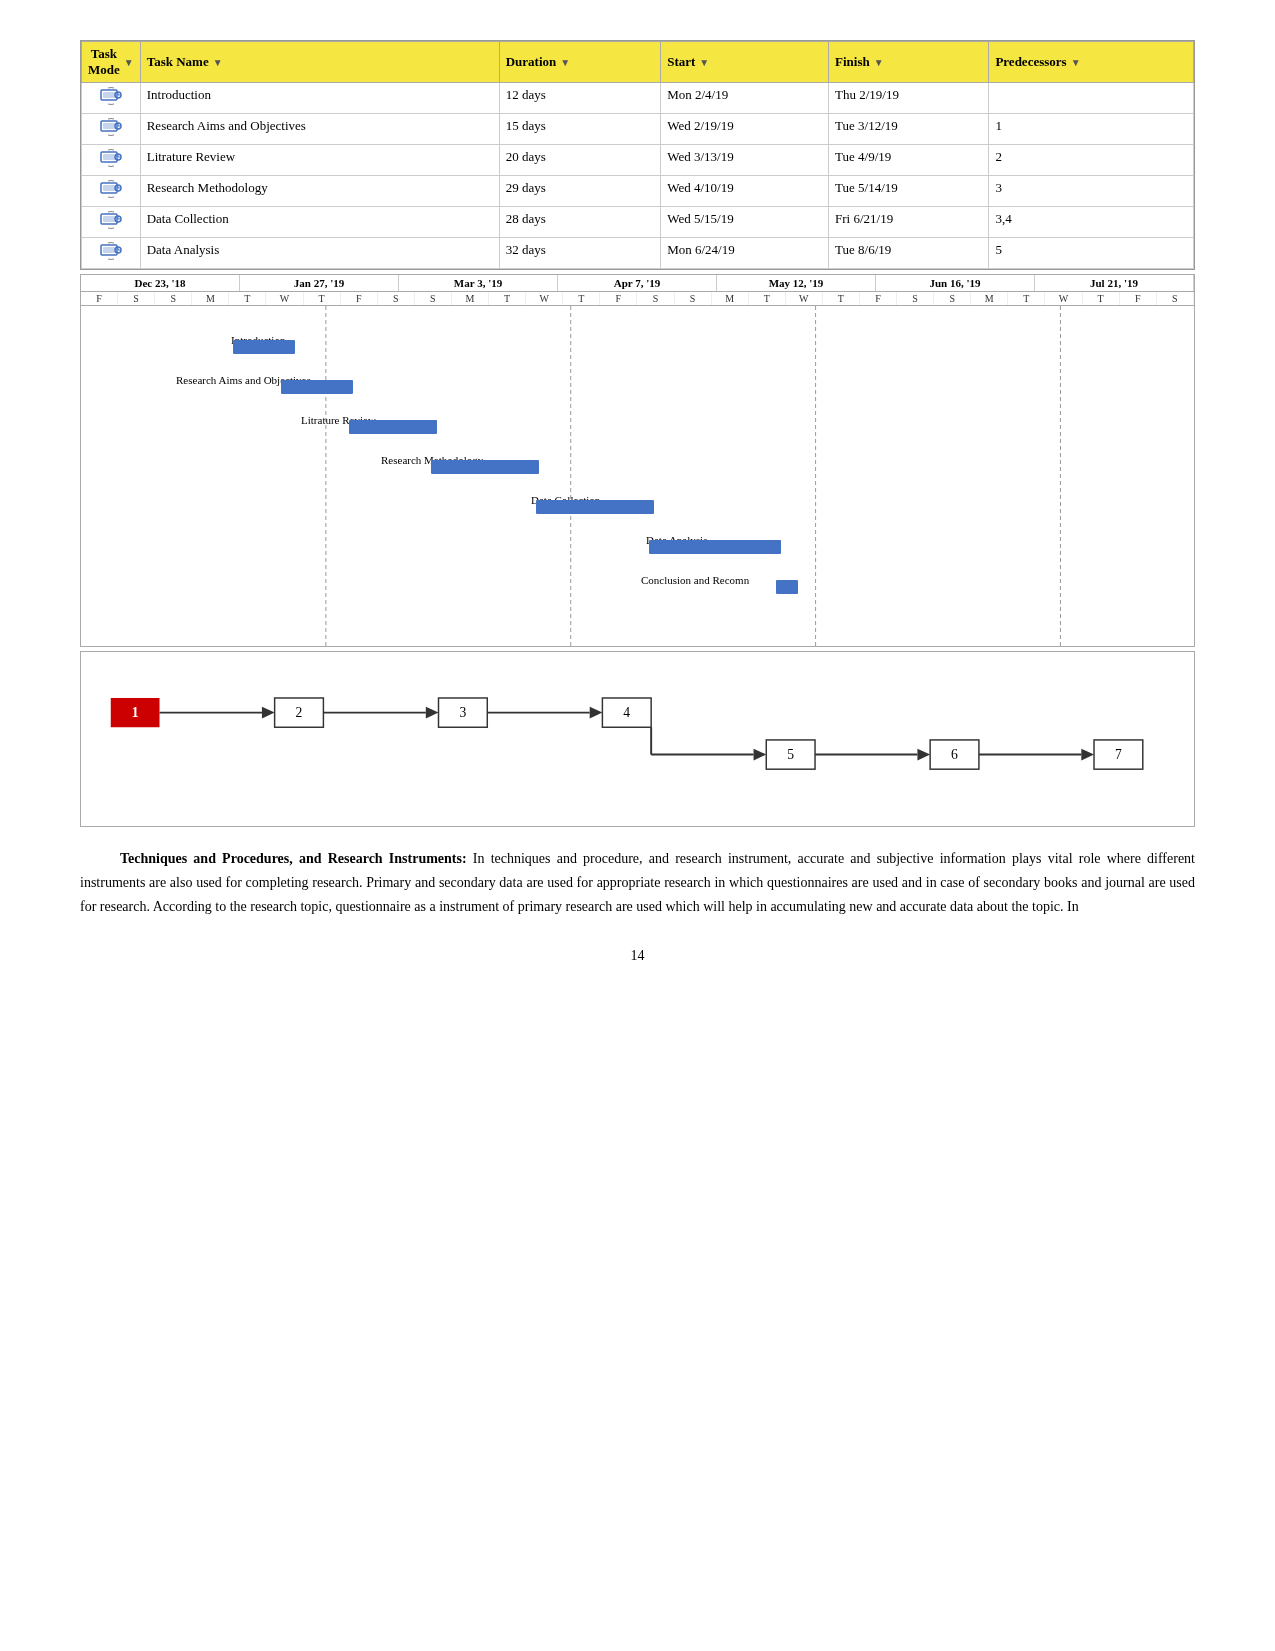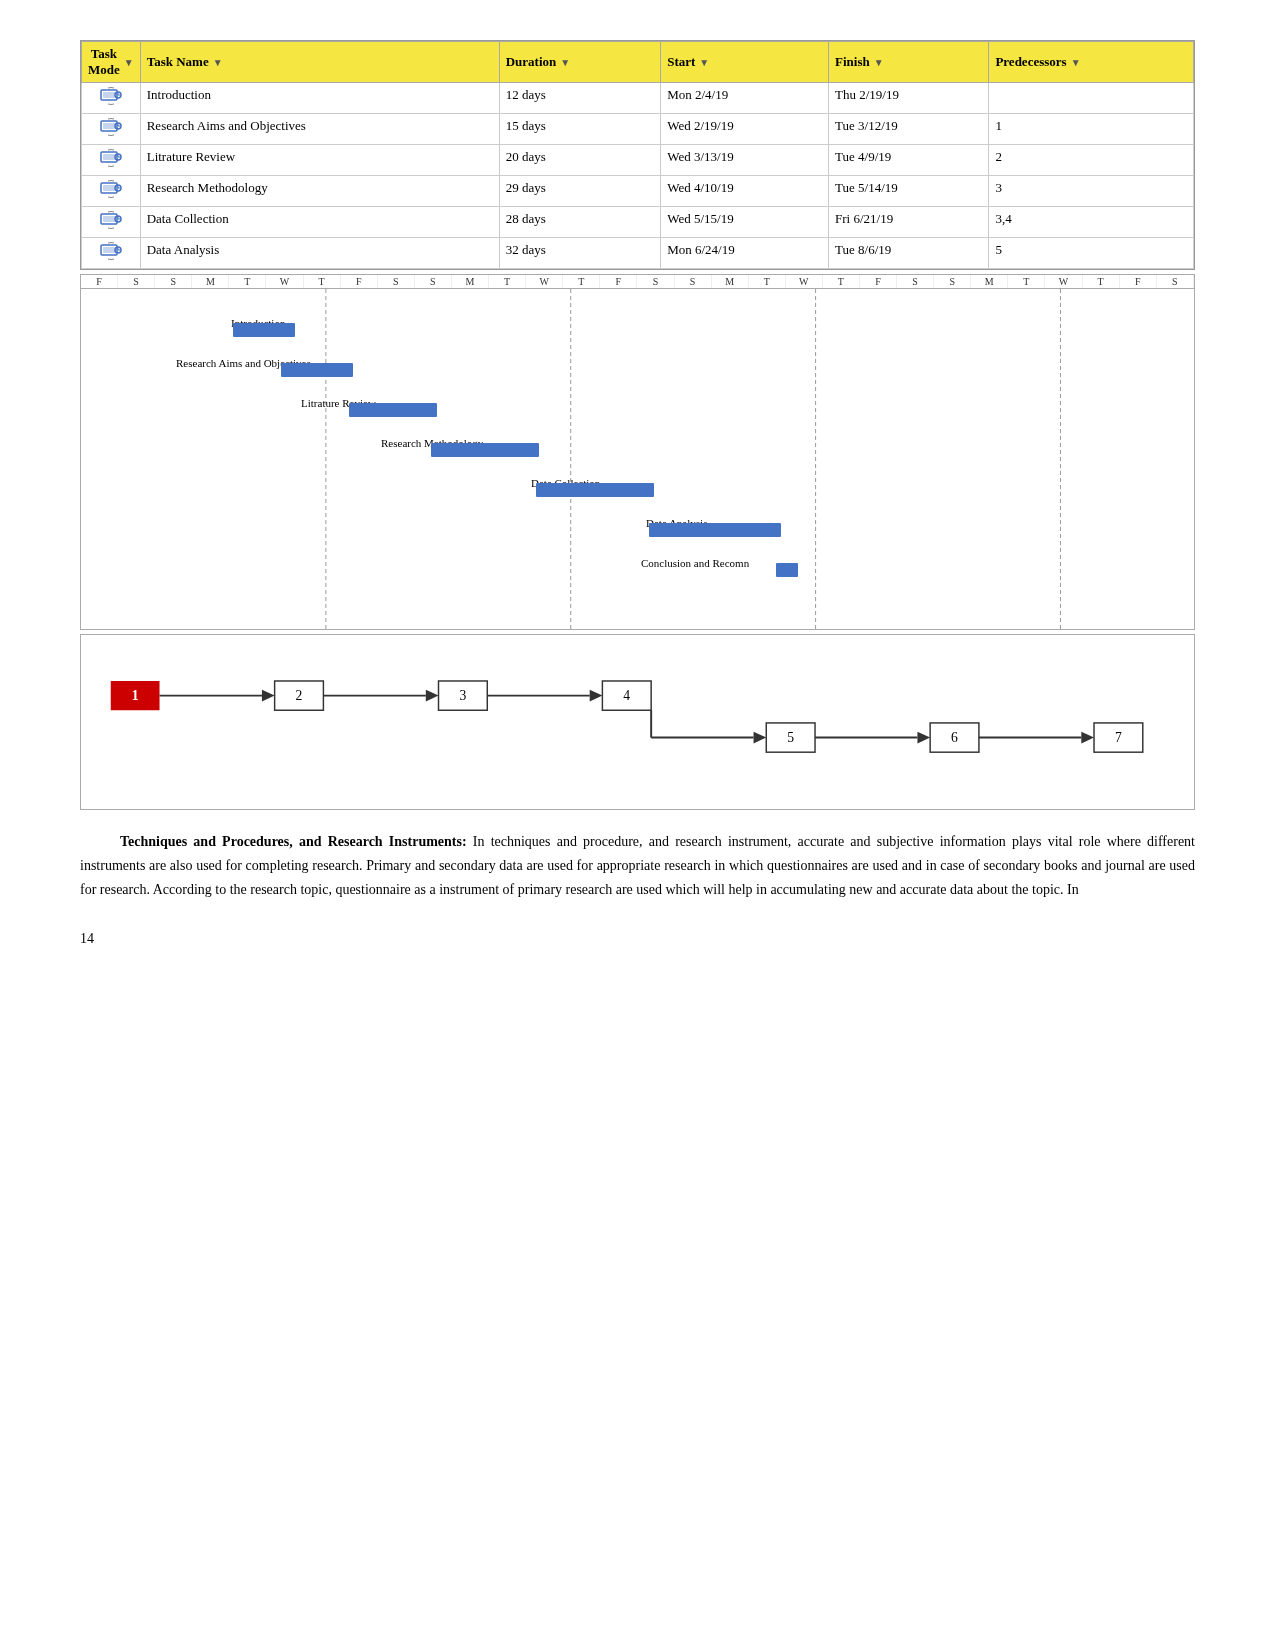--- a/index.html
+++ b/index.html
@@ -129,21 +129,21 @@
     }
     .body-text p {
       text-indent: 40px;
     }
     .bold-italic {
       font-weight: bold;
     }
 
     
     .page-number {
-      text-align: left;
+      text-align: center;
       margin-top: 30px;
       font-size: 14px;
     }
   </style>
 </head>
 <body>
 
 
 
 
@@ -261,20 +261,29 @@
           <td>Mon 6/24/19</td>
           <td>Tue 8/6/19</td>
           <td>5</td>
         </tr>
       </tbody>
   </table>
 </div>
 
 
 <div class="gantt-container">
+  <div class="gantt-header" id="gantt-months">
+  <div class="gantt-month">Dec 23, '18</div>
+      <div class="gantt-month">Jan 27, '19</div>
+      <div class="gantt-month">Mar 3, '19</div>
+      <div class="gantt-month">Apr 7, '19</div>
+      <div class="gantt-month">May 12, '19</div>
+      <div class="gantt-month">Jun 16, '19</div>
+      <div class="gantt-month">Jul 21, '19</div>
+    </div>
   <div class="gantt-days-row" id="gantt-days">
   <div class="gantt-day-cell">F</div>
       <div class="gantt-day-cell">S</div>
       <div class="gantt-day-cell">S</div>
       <div class="gantt-day-cell">M</div>
       <div class="gantt-day-cell">T</div>
       <div class="gantt-day-cell">W</div>
       <div class="gantt-day-cell">T</div>
       <div class="gantt-day-cell">F</div>
       <div class="gantt-day-cell">S</div>

